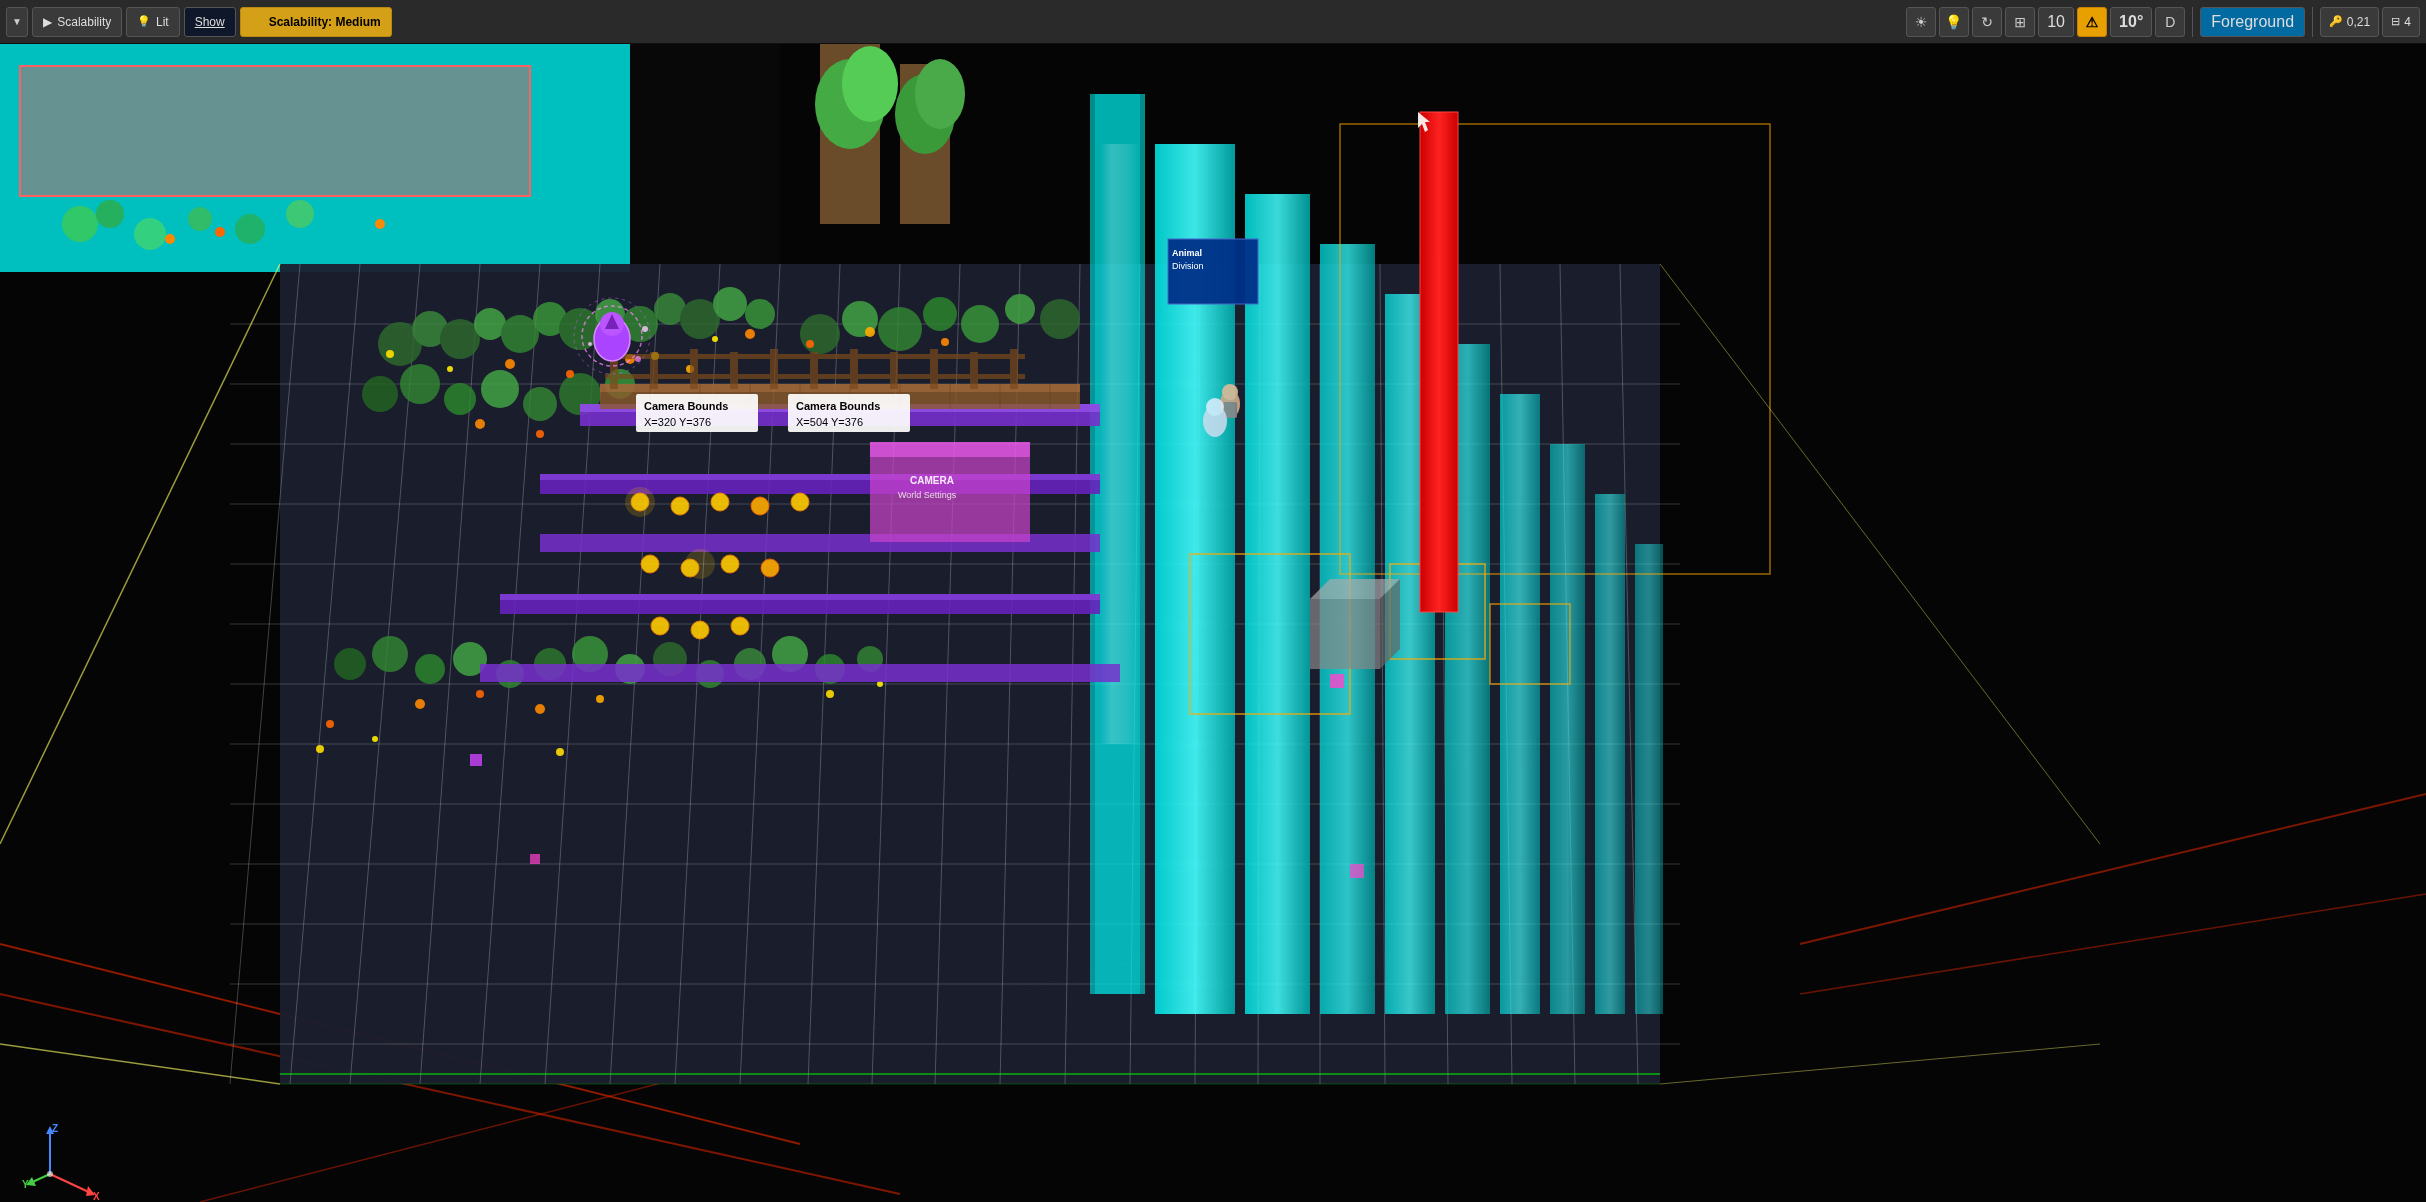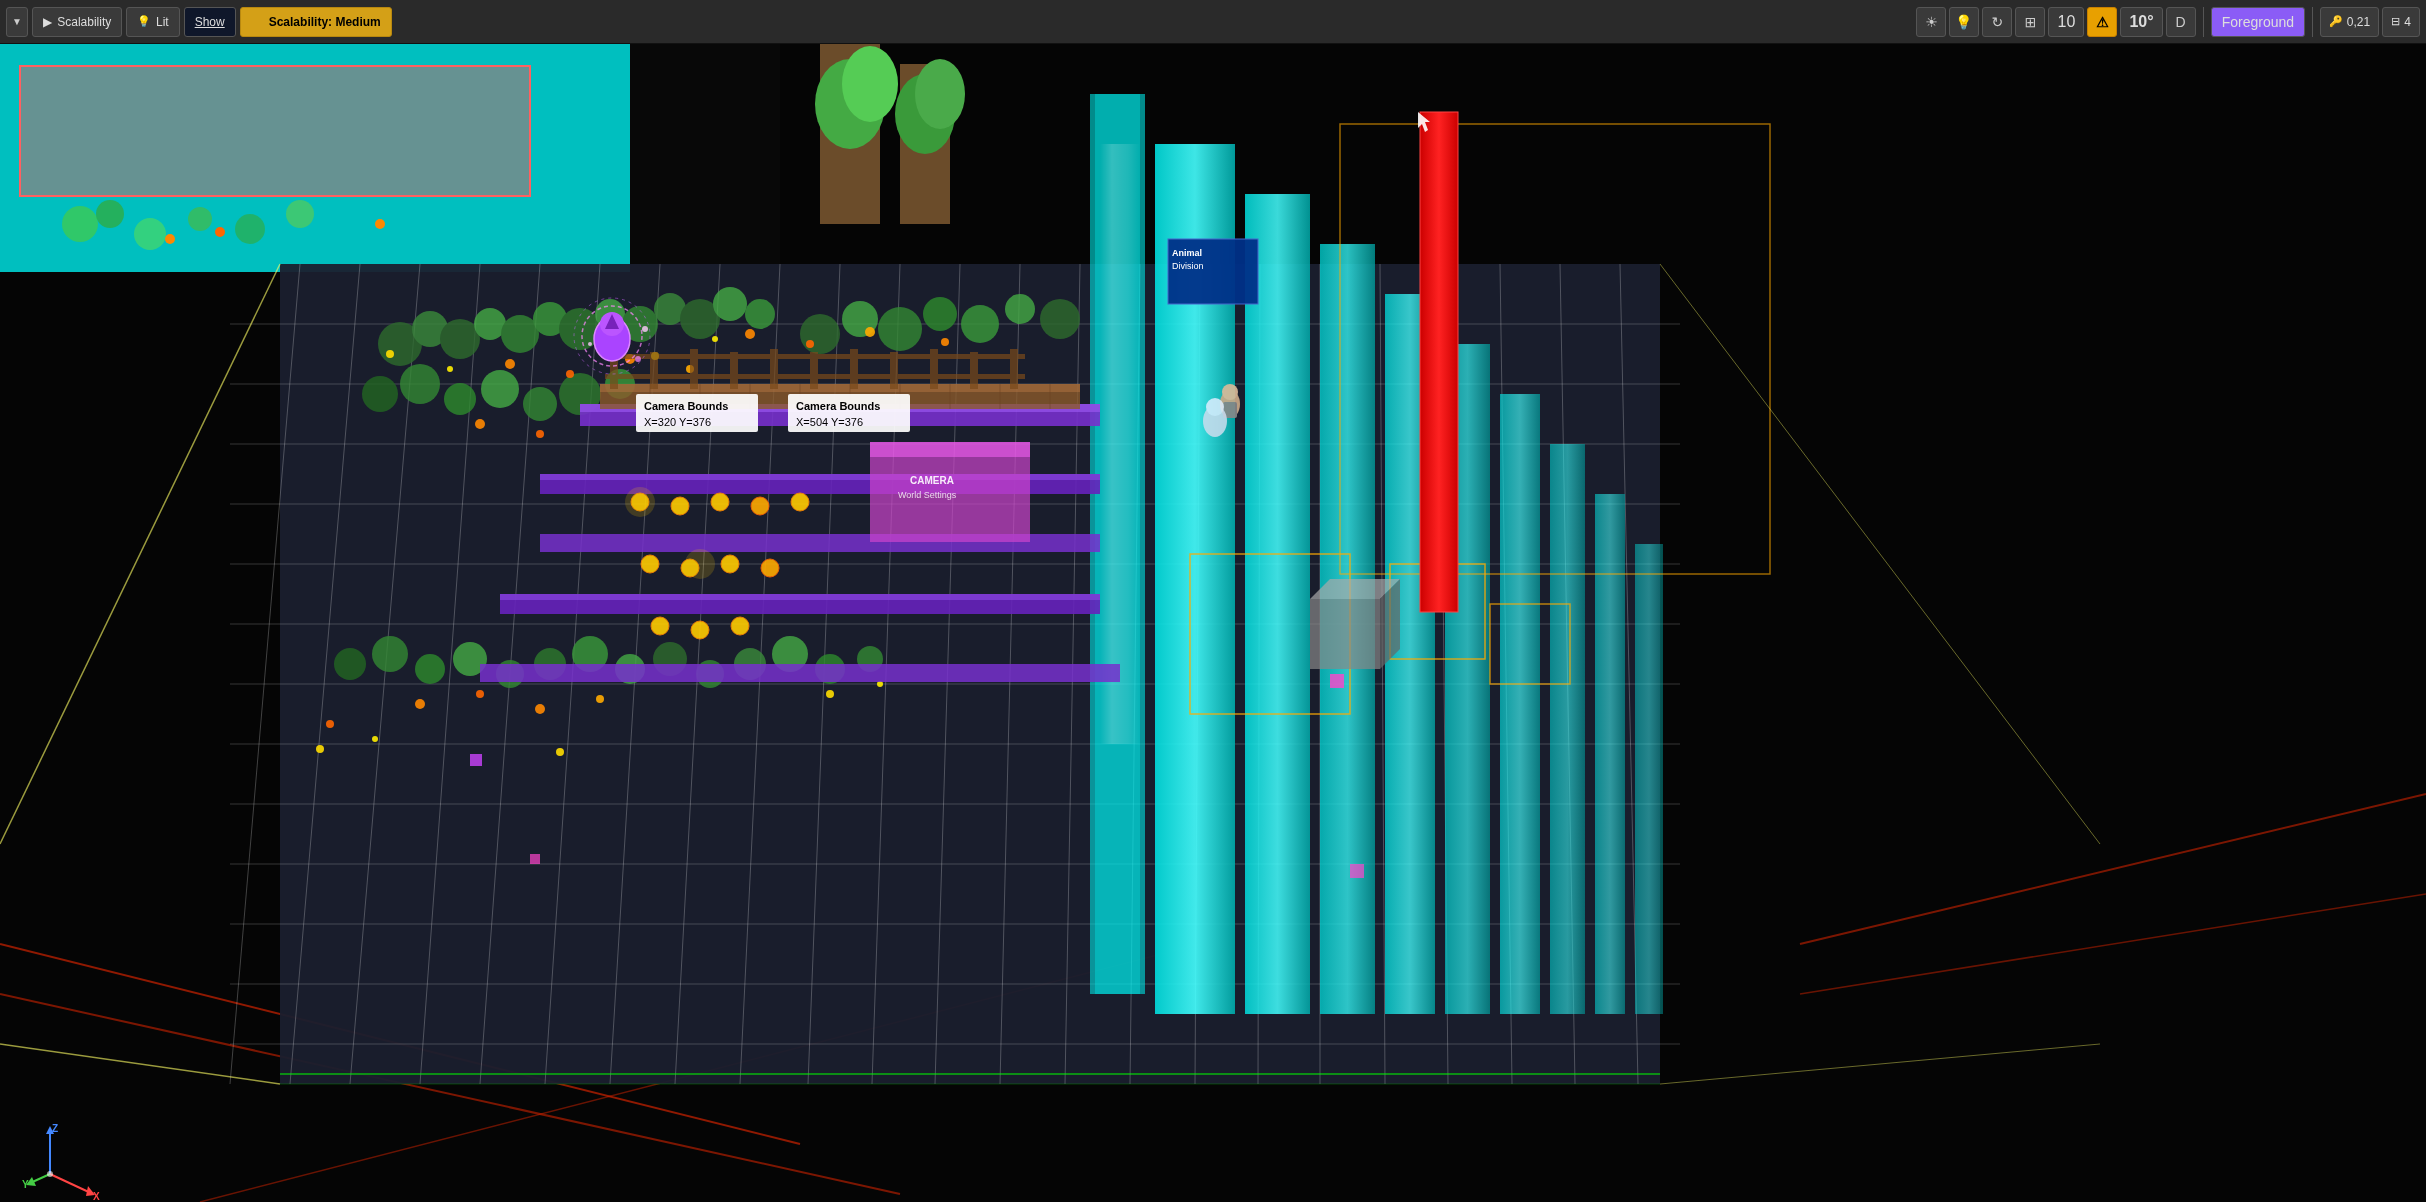--- a/index.html
+++ b/index.html
@@ -97,23 +97,23 @@
       border: 1px solid #c88000;
       border-radius: 3px;
       display: flex; align-items: center; justify-content: center;
       color: #000; font-weight: bold; font-size: 14px;
     }
     .tb-foreground {
       height: 30px;
       padding: 0 10px;
       border: 1px solid #555;
       border-radius: 3px;
-      background: #8b5cf6;
+      background: #0369a1;
       color: #ddd;
-      font-size: 14px;
+      font-size: 16px;
       display: flex;
       align-items: center;
     }
     .tb-value {
       height: 30px;
       padding: 0 8px;
       border: 1px solid #555;
       border-radius: 3px;
       background: #3a3a3a;
       color: #ddd;

